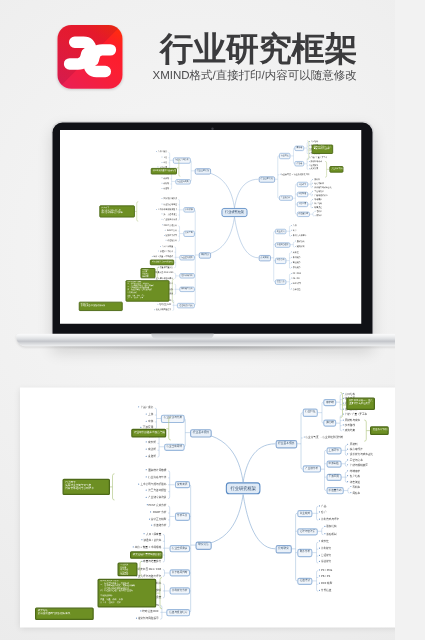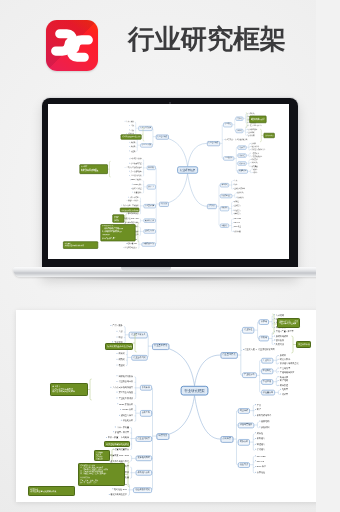--- a/index.html
+++ b/index.html
@@ -74,20 +74,21 @@
         <g fill="none" stroke="#ffffff" stroke-width="18" stroke-linecap="round" stroke-linejoin="round">
           <path d="M26 27 H40 Q50 27 52 40 L54 50"></path>
           <path d="M82 39 H69 Q58 39 56 51 L55 55"></path>
           <path d="M18 61 H31 Q42 61 44 49 L45 45"></path>
           <path d="M74 73 H60 Q50 73 48 60 L46 50"></path>
         </g>
       </svg>
       <div class="shade"></div>
     </div>
     <div class="title">行业研究框架</div>
+    <div class="subtitle">XMIND格式/直接打印/内容可以随意修改</div>
   </div>
 
   <div class="laptop">
     <div class="lid">
       <div class="screen" id="screen-mount">
           <div style="position: absolute; left: 0px; top: 0px; width: 306px; height: 192px; transform-origin: 0px 0px; transform: translate(6.03px, 5.67px) scale(0.7482);">
             <div class="mmlayer" style="width: 306px; height: 192px; transform: translate(21.746px, 7.216px) scale(0.86607, 0.96634); transform-origin: 0px 0px;">
               <svg width="306" height="192" style="position: absolute; left: 0px; top: 0px; overflow: visible;">
                 <path d="M105.49 18.20 H100.99" fill="none" stroke="#8fb1d6" stroke-width="0.35" stroke-linecap="butt" stroke-linejoin="round"></path>
                 <path d="M99.49 9.65 H99.69 Q100.99 9.65 100.99 10.95 V25.45 Q100.99 26.75 99.69 26.75 H99.49" fill="none" stroke="#8fb1d6" stroke-width="0.35" stroke-linecap="butt" stroke-linejoin="round"></path>

